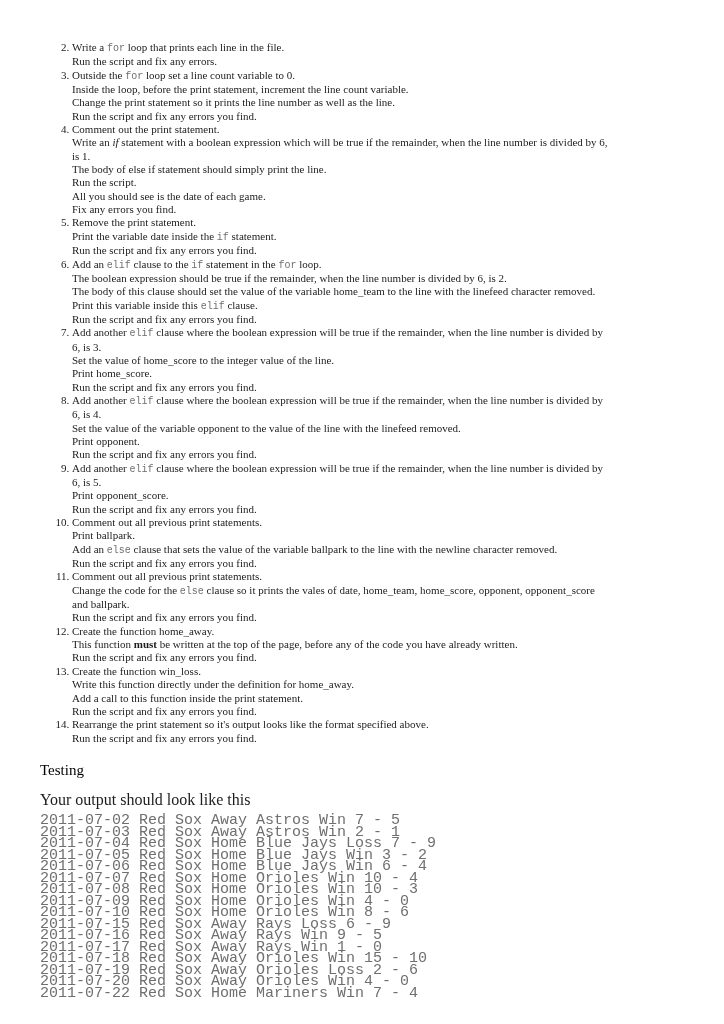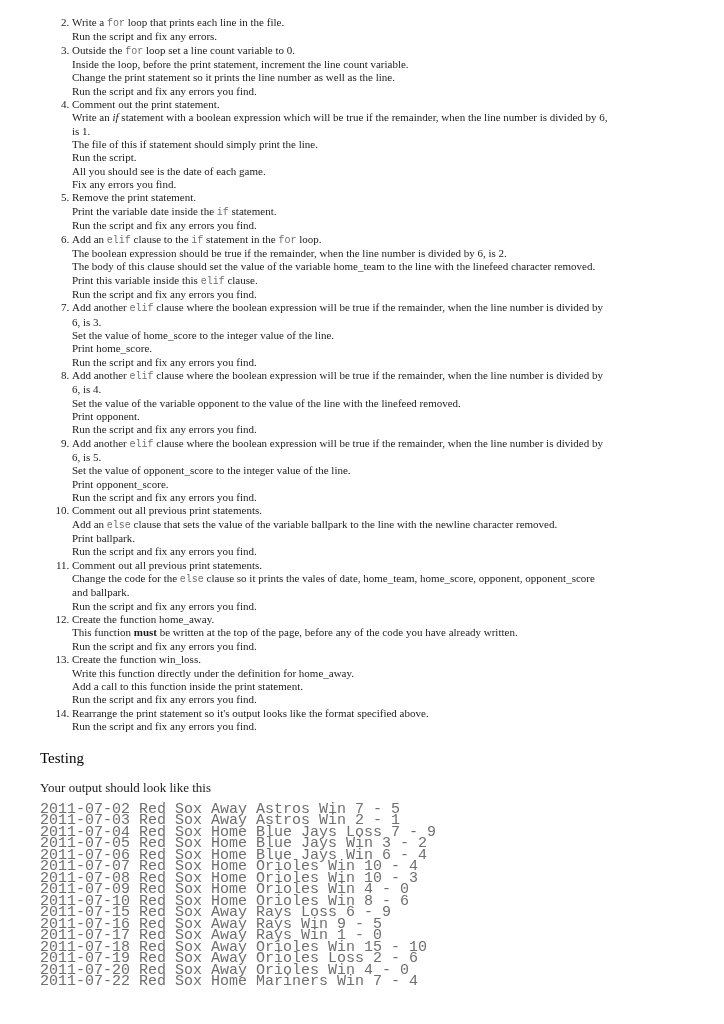--- a/index.html
+++ b/index.html
@@ -10,21 +10,21 @@
   body {
     width: 724px;
     height: 1024px;
     overflow: hidden;
     font-family: "Liberation Serif", "DejaVu Serif", serif;
     font-size: 11px;
     line-height: 13.35px;
     color: #1c1c1c;
   }
   .page {
-    padding: 16px 16px 0 40px;
+    padding: 41px 16px 0 40px;
     box-sizing: border-box;
     width: 624px;
   }
   ol.steps {
     margin: 0;
     padding: 0 0 0 32px;
   }
   ol.steps li {
     margin: 0;
     padding: 0;
@@ -41,21 +41,21 @@
   h2.testing-heading {
     font-family: "Liberation Serif", "DejaVu Serif", serif;
     font-size: 15px;
     font-weight: normal;
     color: #000000;
     margin: 16px 0 0 0;
     line-height: 18px;
   }
   p.testing-intro {
     margin: 14px 0 0 0;
-    font-size: 13px;
+    font-size: 16px;
     line-height: 13.35px;
   }
   .sample-output {
     margin-top: 9px;
     font-family: "Liberation Mono", "DejaVu Sans Mono", monospace;
     font-size: 15px;
     line-height: 11.5px;
     color: #6f6f6f;
     white-space: pre;
   }
@@ -72,21 +72,21 @@
       </li>
       <li>
         <div class="step-line"><span class="seg-t">Outside the </span><span class="seg-c">for</span><span class="seg-t"> loop set a line count variable to 0.</span></div>
         <div class="step-line"><span class="seg-t">Inside the loop, before the print statement, increment the line count variable.</span></div>
         <div class="step-line"><span class="seg-t">Change the print statement so it prints the line number as well as the line.</span></div>
         <div class="step-line"><span class="seg-t">Run the script and fix any errors you find.</span></div>
       </li>
       <li>
         <div class="step-line"><span class="seg-t">Comment out the print statement.</span></div>
         <div class="step-line"><span class="seg-t">Write an </span><span class="seg-i">if</span><span class="seg-t"> statement with a boolean expression which will be true if the remainder, when the line number is divided by 6, is 1.</span></div>
-        <div class="step-line"><span class="seg-t">The file of this if statement should simply print the line.</span></div>
+        <div class="step-line"><span class="seg-t">The body of else if statement should simply print the line.</span></div>
         <div class="step-line"><span class="seg-t">Run the script.</span></div>
         <div class="step-line"><span class="seg-t">All you should see is the date of each game.</span></div>
         <div class="step-line"><span class="seg-t">Fix any errors you find.</span></div>
       </li>
       <li>
         <div class="step-line"><span class="seg-t">Remove the print statement.</span></div>
         <div class="step-line"><span class="seg-t">Print the variable date inside the </span><span class="seg-c">if</span><span class="seg-t"> statement.</span></div>
         <div class="step-line"><span class="seg-t">Run the script and fix any errors you find.</span></div>
       </li>
       <li>
@@ -103,28 +103,27 @@
         <div class="step-line"><span class="seg-t">Run the script and fix any errors you find.</span></div>
       </li>
       <li>
         <div class="step-line"><span class="seg-t">Add another </span><span class="seg-c">elif</span><span class="seg-t"> clause where the boolean expression will be true if the remainder, when the line number is divided by 6, is 4.</span></div>
         <div class="step-line"><span class="seg-t">Set the value of the variable opponent to the value of the line with the linefeed removed.</span></div>
         <div class="step-line"><span class="seg-t">Print opponent.</span></div>
         <div class="step-line"><span class="seg-t">Run the script and fix any errors you find.</span></div>
       </li>
       <li>
         <div class="step-line"><span class="seg-t">Add another </span><span class="seg-c">elif</span><span class="seg-t"> clause where the boolean expression will be true if the remainder, when the line number is divided by 6, is 5.</span></div>
-        <div class="step-line"><span class="seg-t">Set the value of opponent_score to the integer value of the line.</span></div>
         <div class="step-line"><span class="seg-t">Print opponent_score.</span></div>
         <div class="step-line"><span class="seg-t">Run the script and fix any errors you find.</span></div>
       </li>
       <li>
         <div class="step-line"><span class="seg-t">Comment out all previous print statements.</span></div>
+        <div class="step-line"><span class="seg-t">Print ballpark.</span></div>
         <div class="step-line"><span class="seg-t">Add an </span><span class="seg-c">else</span><span class="seg-t"> clause that sets the value of the variable ballpark to the line with the newline character removed.</span></div>
-        <div class="step-line"><span class="seg-t">Print ballpark.</span></div>
         <div class="step-line"><span class="seg-t">Run the script and fix any errors you find.</span></div>
       </li>
       <li>
         <div class="step-line"><span class="seg-t">Comment out all previous print statements.</span></div>
         <div class="step-line"><span class="seg-t">Change the code for the </span><span class="seg-c">else</span><span class="seg-t"> clause so it prints the vales of date, home_team, home_score, opponent, opponent_score and ballpark.</span></div>
         <div class="step-line"><span class="seg-t">Run the script and fix any errors you find.</span></div>
       </li>
       <li>
         <div class="step-line"><span class="seg-t">Create the function home_away.</span></div>
         <div class="step-line"><span class="seg-t">This function </span><span class="seg-b">must</span><span class="seg-t"> be written at the top of the page, before any of the code you have already written.</span></div>

